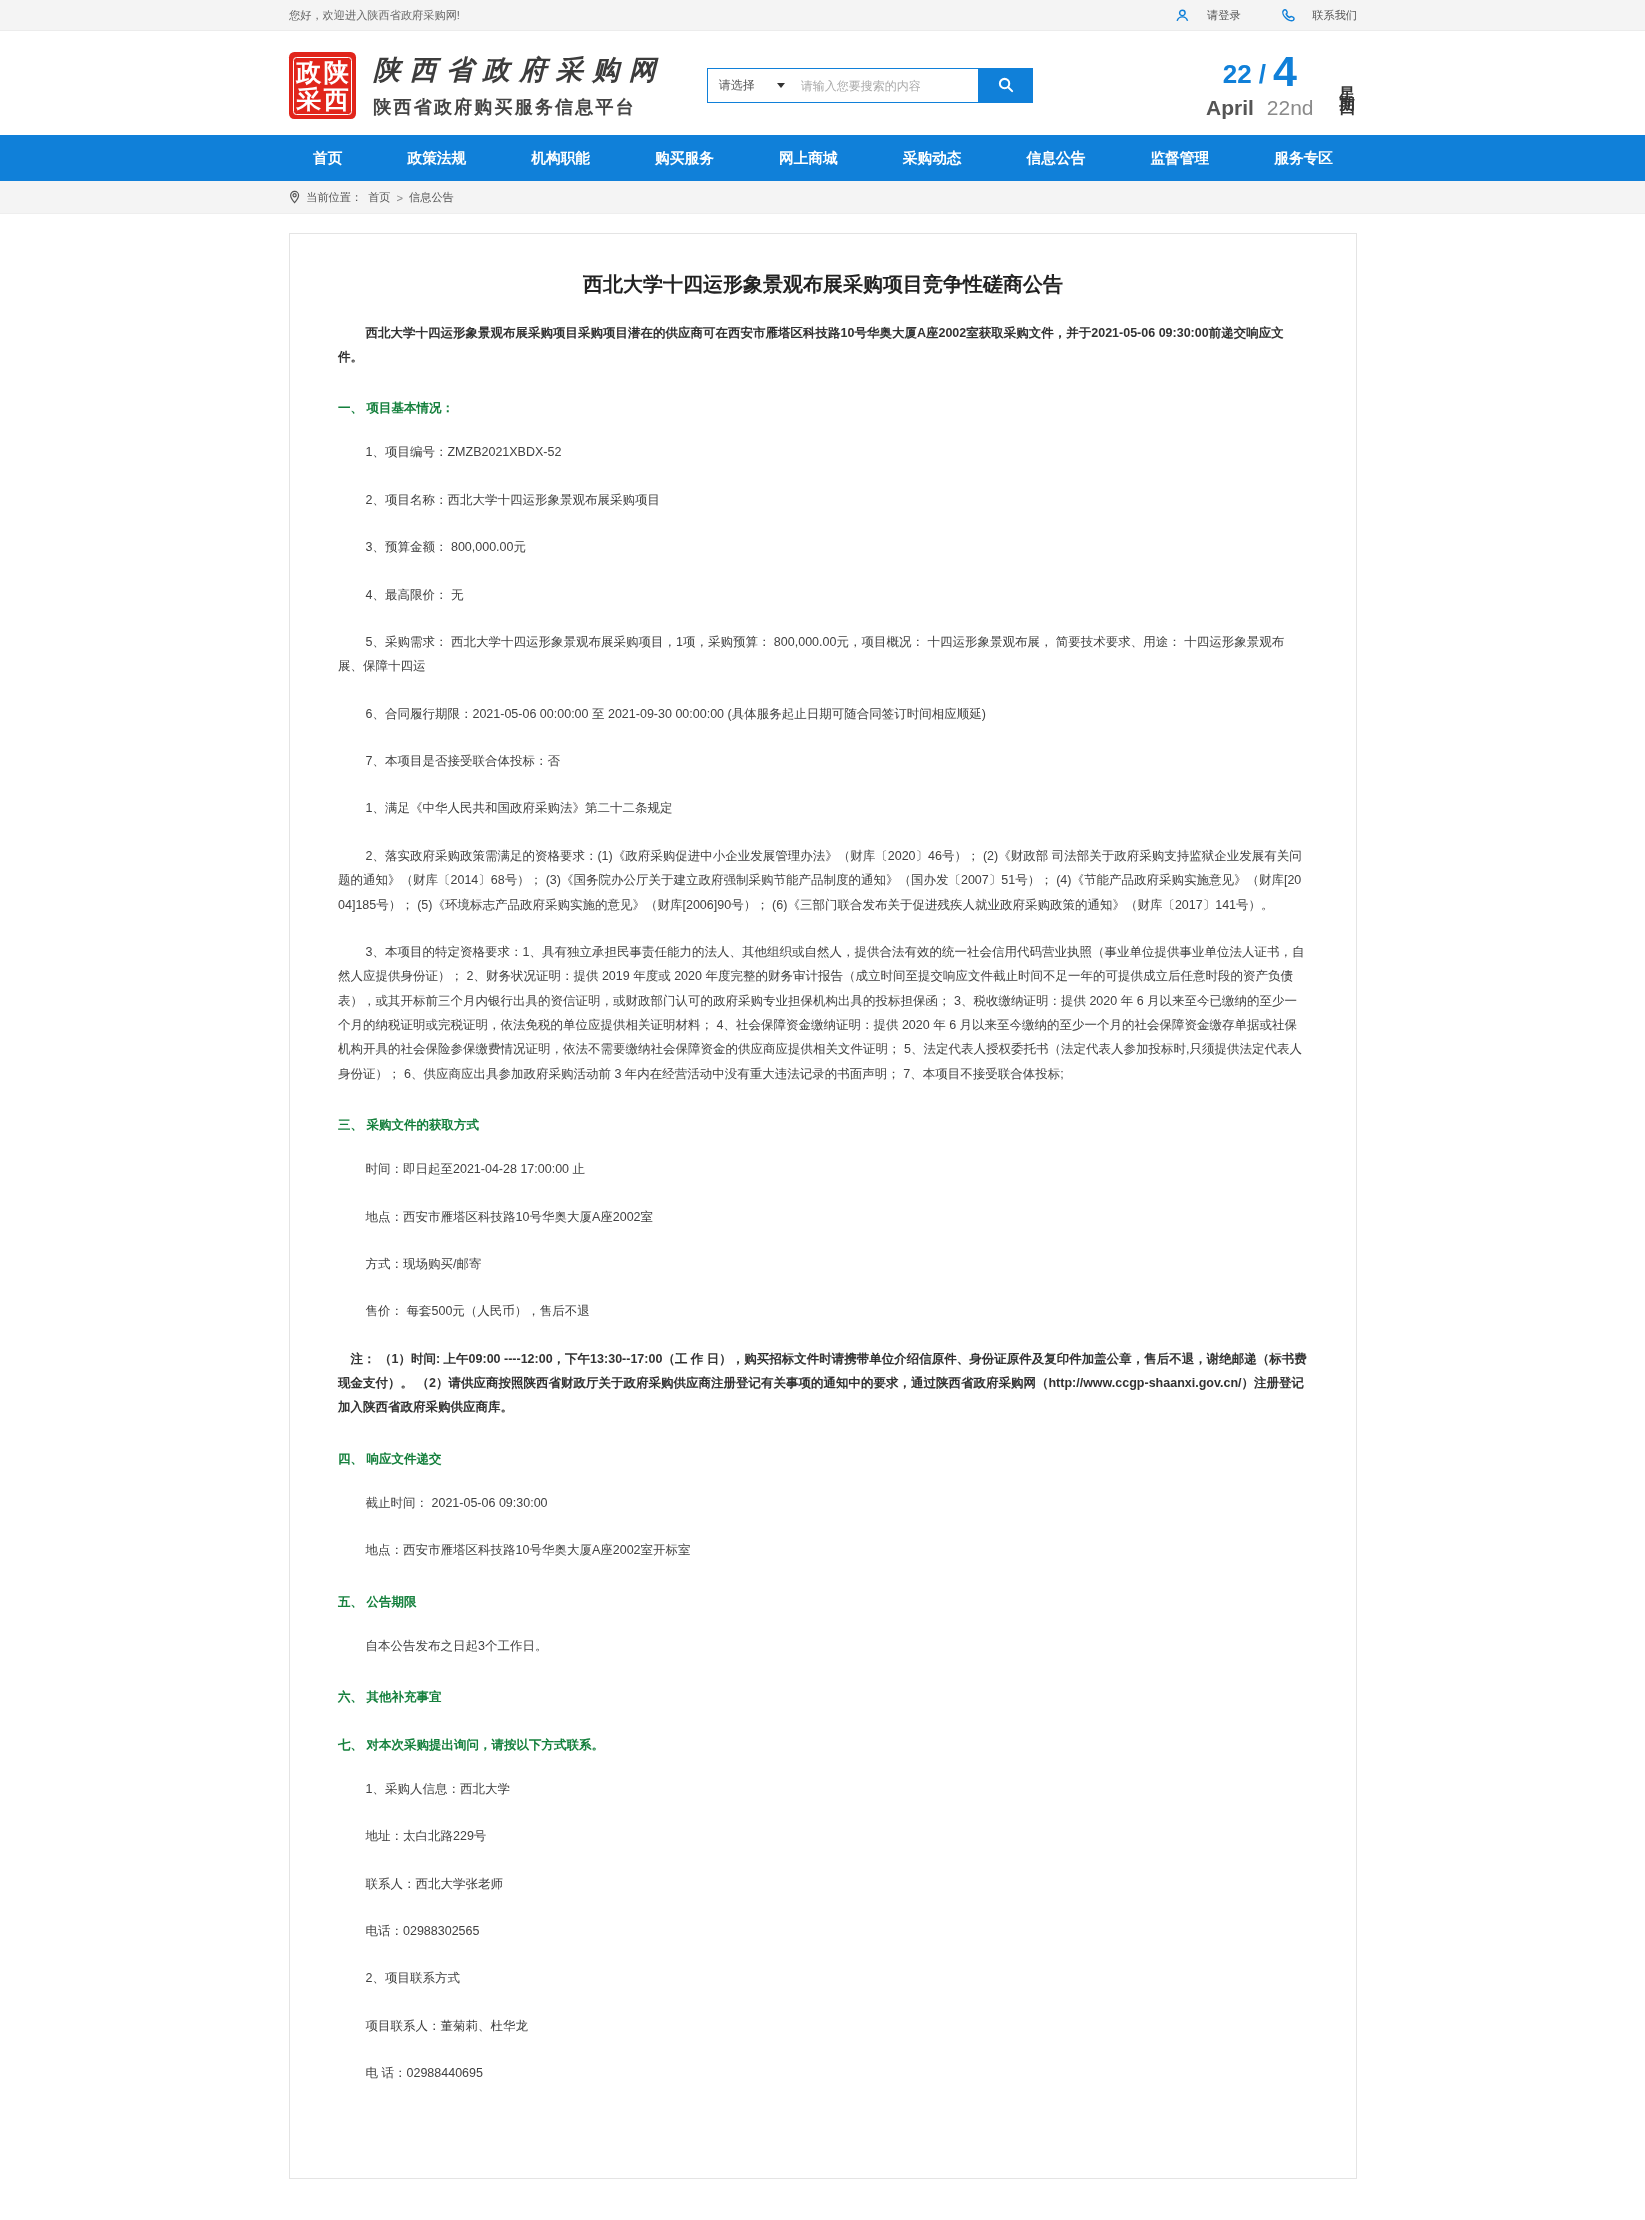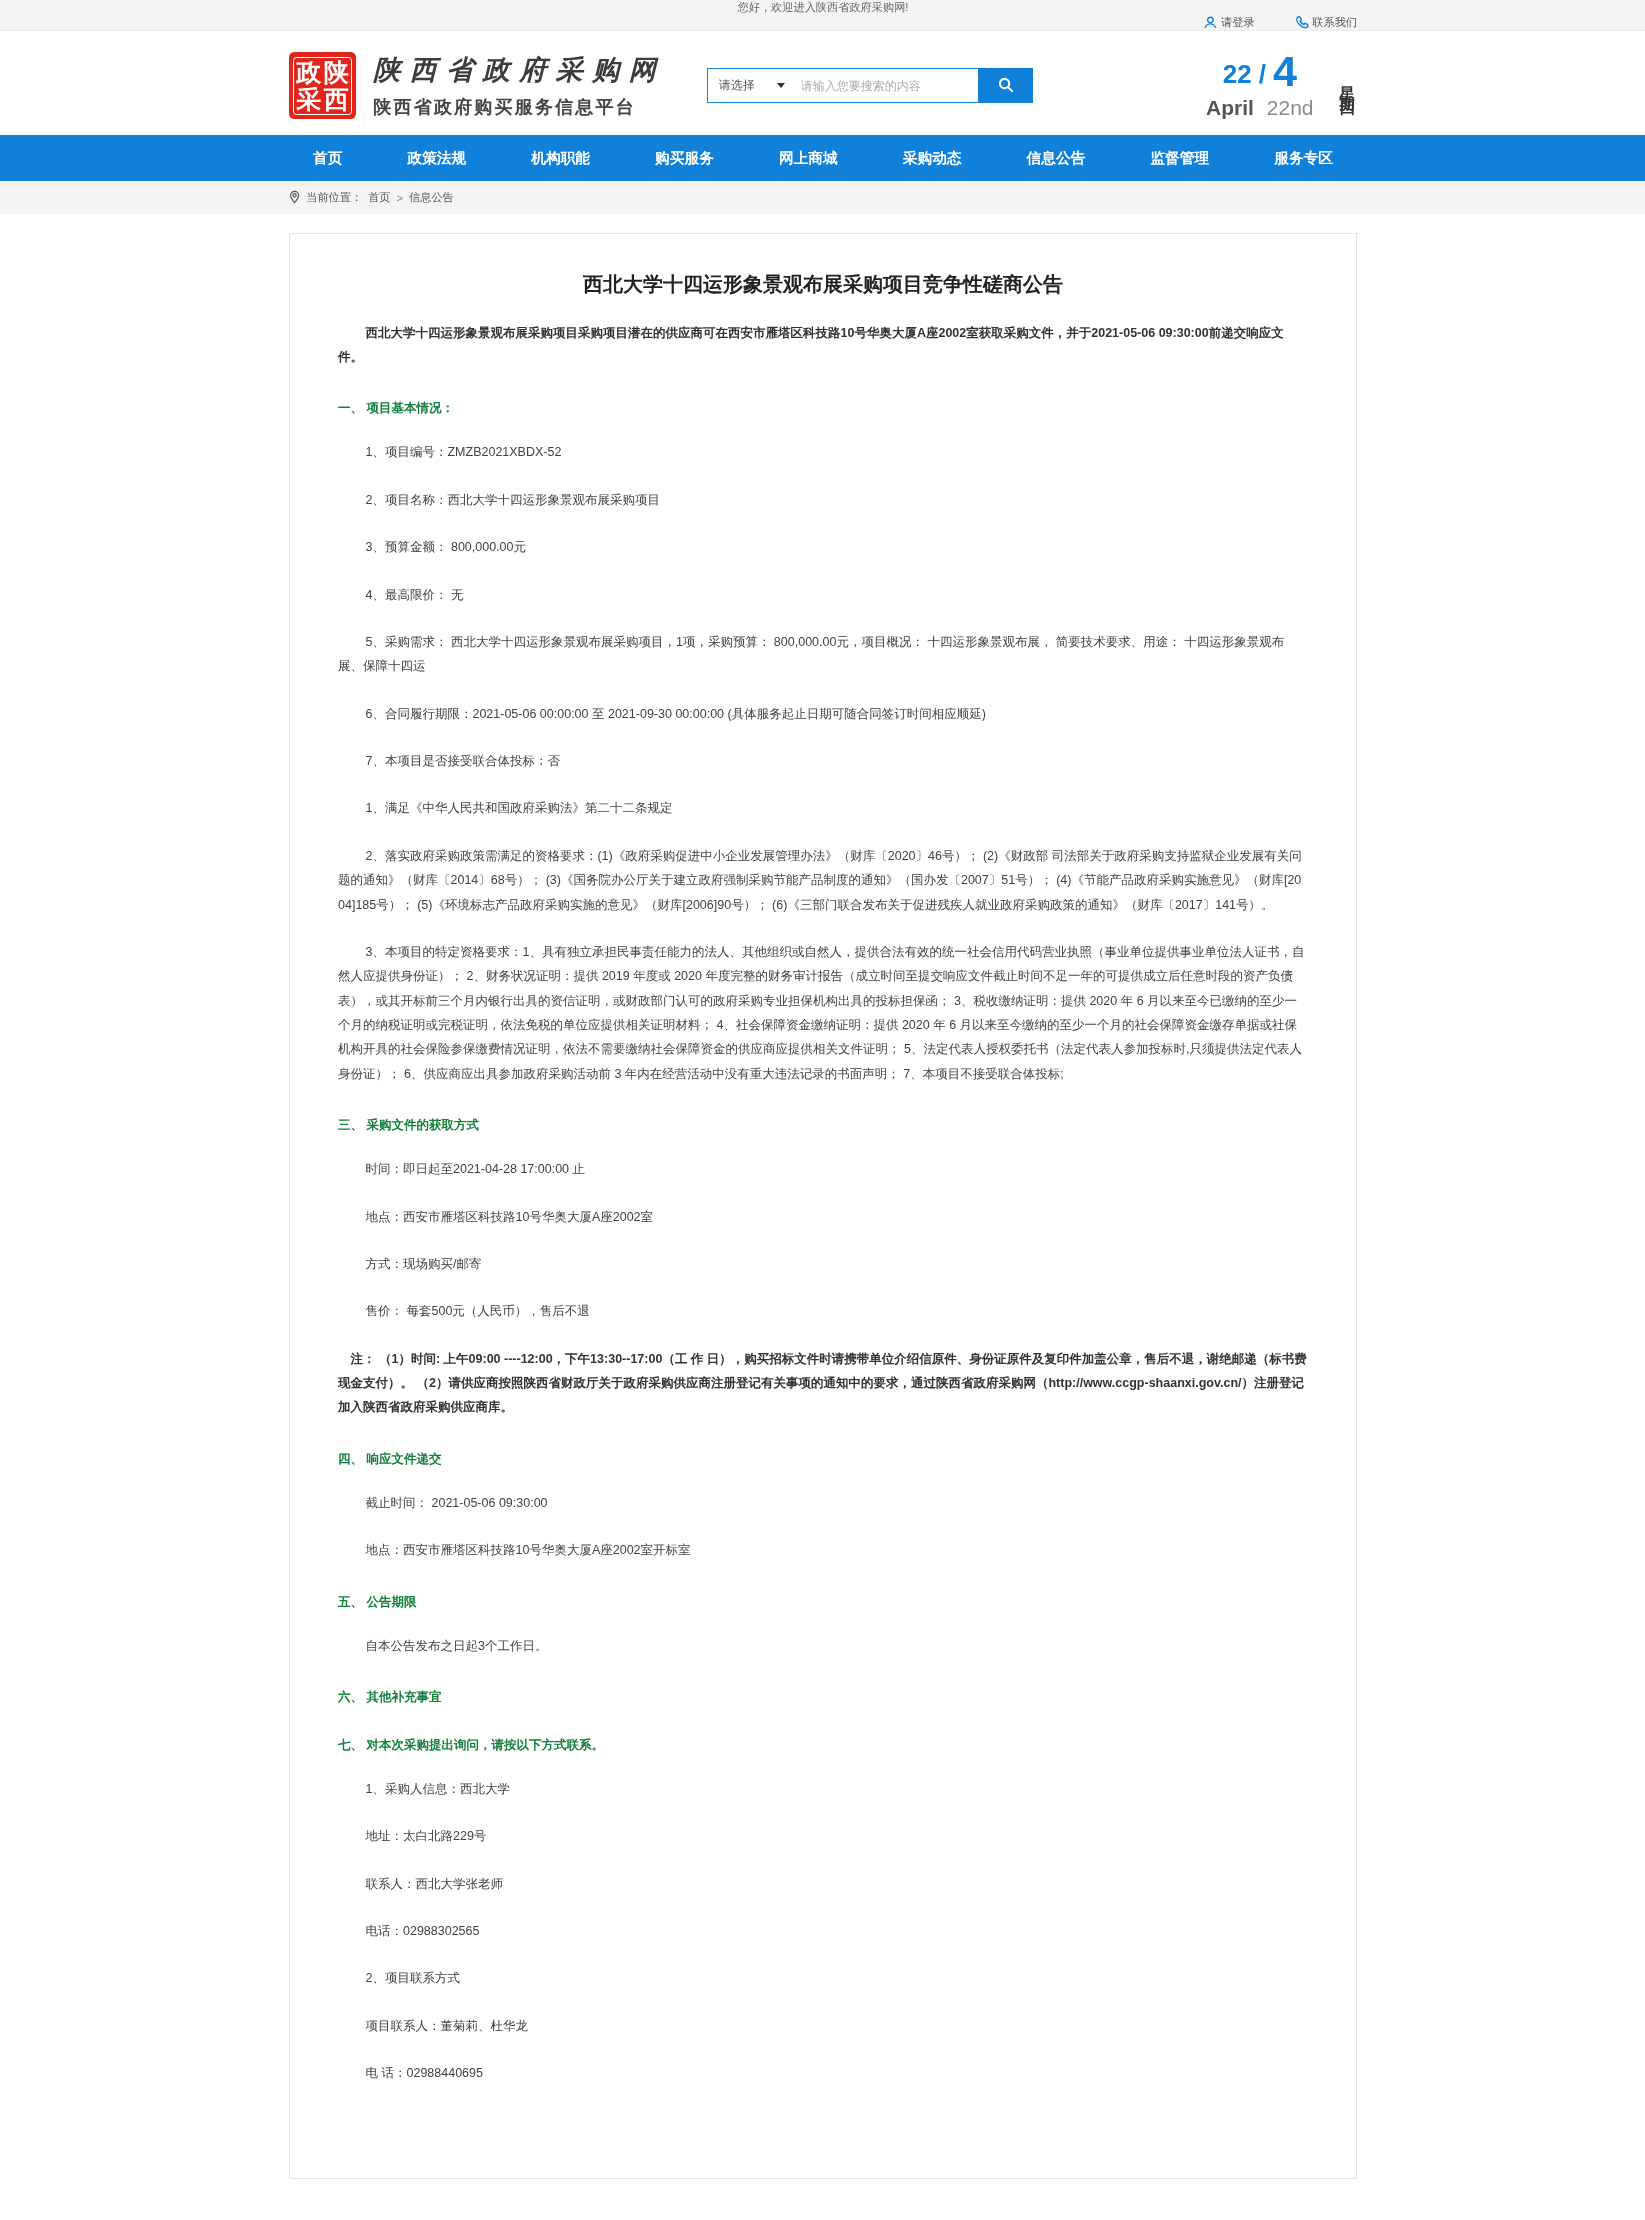--- a/index.html
+++ b/index.html
@@ -5,24 +5,24 @@
   * { margin:0; padding:0; box-sizing:border-box; }
   body {
     width:1646px; background:#fff;
     font-family:"Liberation Sans","DejaVu Sans",sans-serif;
     color:#444; font-size:12px;
   }
   .container { width:1068px; margin:0 auto; }
 
   
   .topbar { background:#f4f4f4; height:31px; border-bottom:0.9px solid #ececec; }
-  .topbar .container { display:flex; align-items:center; height:31px;flex-direction:column; }
+  .topbar .container { display:flex; align-items:center; height:31px; }
   .topbar-welcome { color:#666; font-size:11.2px; }
   .topbar-right { margin-left:auto; display:flex; align-items:center; gap:40px; }
-  .topbar-link { display:flex; align-items:center; gap:3px; color:#555; font-size:11.2px; cursor:pointer; }
+  .topbar-link { display:flex; align-items:center; gap:17px; color:#555; font-size:11.2px; cursor:pointer; }
   .topbar-link svg { display:block; }
 
   
   .header { background:#fff; padding:21px 0 15.6px; }
   .header .container { display:flex; align-items:center; }
   .logo { width:67px; height:67px; background:#e1251b; border-radius:5.2px; position:relative; flex:none;
           display:grid; grid-template-columns:1fr 1fr; grid-template-rows:1fr 1fr; padding:6px; }
   .logo-frame { position:absolute; inset:4.3px; border:1.7px solid #fff; border-radius:3.5px; pointer-events:none; }
   .logo-char { color:#fff; font-weight:bold; font-size:25px; line-height:1; display:flex; align-items:center; justify-content:center; }
   .site-titles { margin-left:17.3px; }

